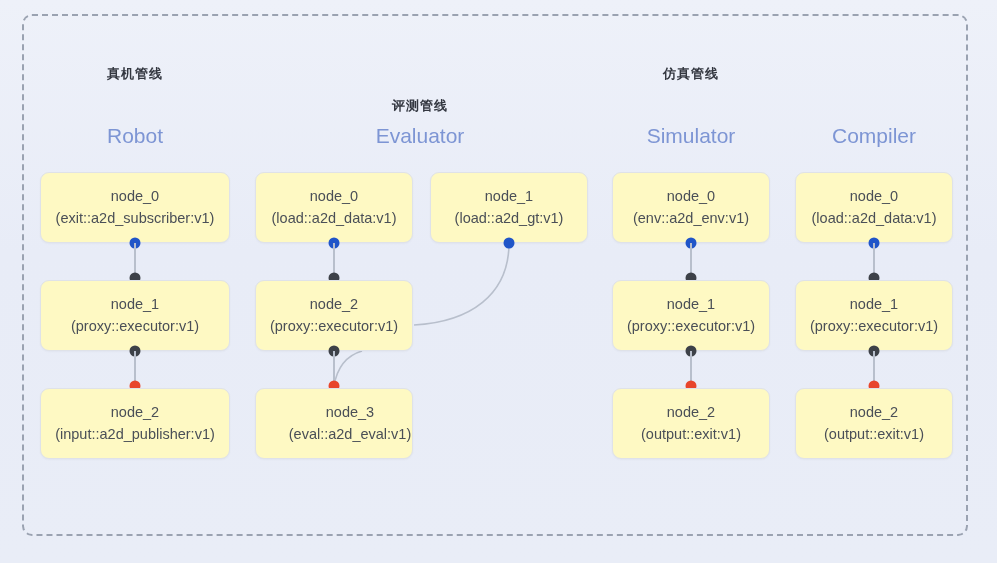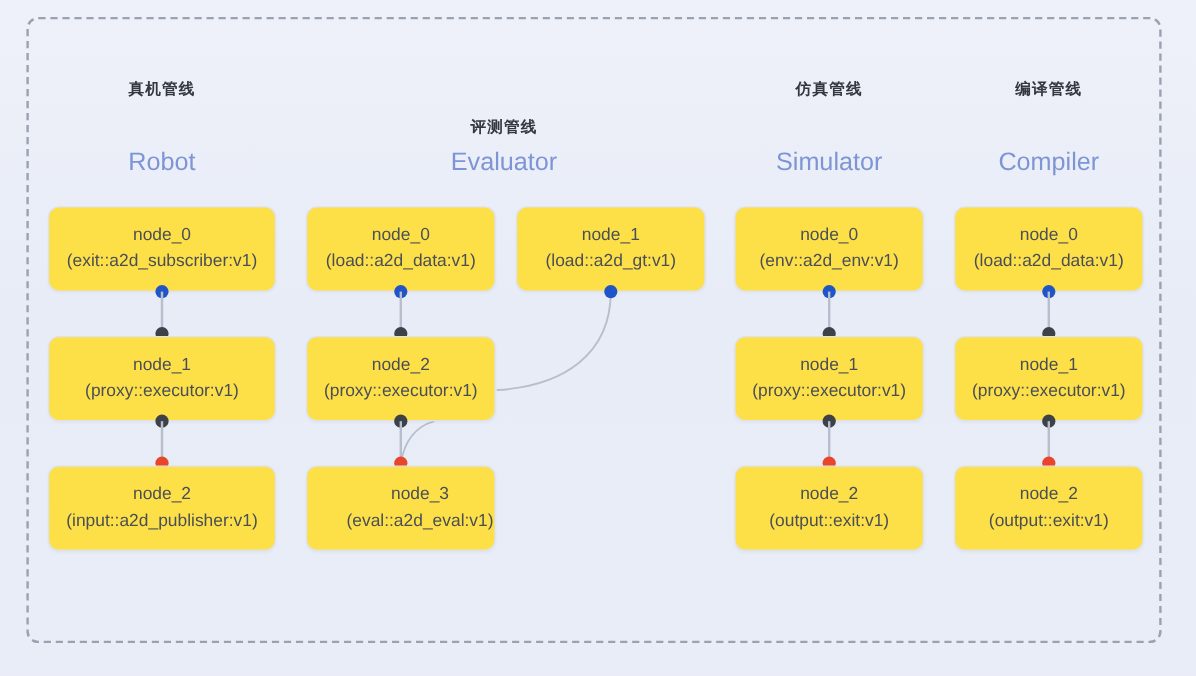--- a/index.html
+++ b/index.html
@@ -53,21 +53,21 @@
   .col-title-en {
     position: absolute;
     text-align: center;
     font-size: 21px;
     color: #7d95d4;
     white-space: nowrap;
   }
   .node {
     position: absolute;
     box-sizing: border-box;
-    background: #fde047;
+    background: #fef9c3;
     border: 1px solid #dfe2e8;
     border-radius: 9px;
     display: flex;
     flex-direction: column;
     align-items: center;
     justify-content: center;
     box-shadow: 0 1px 2px rgba(40,50,80,0.04);
   }
   .node-id {
     font-size: 14.5px;
@@ -182,21 +182,20 @@
   </div>
   <div class="port port-black" style="left:691px; top:351px;"></div>
   <div class="link-line" style="left:691px; top:351px; height:35px;"></div>
   <div class="port port-out-red" style="left:691px; top:386px;"></div>
 
   <div class="node" style="left:612px; top:388px; width:158px; height:71px;">
     <div class="node-id">node_2</div>
     <div class="node-type">(output::exit:v1)</div>
   </div>
 
-  <div class="col-title-cn" style="left:795px; top:65px; width:158px;">编译管线</div>
   <div class="col-title-en" style="left:795px; top:124px; width:158px;">Compiler</div>
 
   <div class="node" style="left:795px; top:172px; width:158px; height:71px;">
     <div class="node-id">node_0</div>
     <div class="node-type">(load::a2d_data:v1)</div>
   </div>
   <div class="port port-in-blue" style="left:874px; top:243px;"></div>
   <div class="link-line" style="left:874px; top:243px; height:35px;"></div>
   <div class="port port-in-black" style="left:874px; top:278px;"></div>
 

